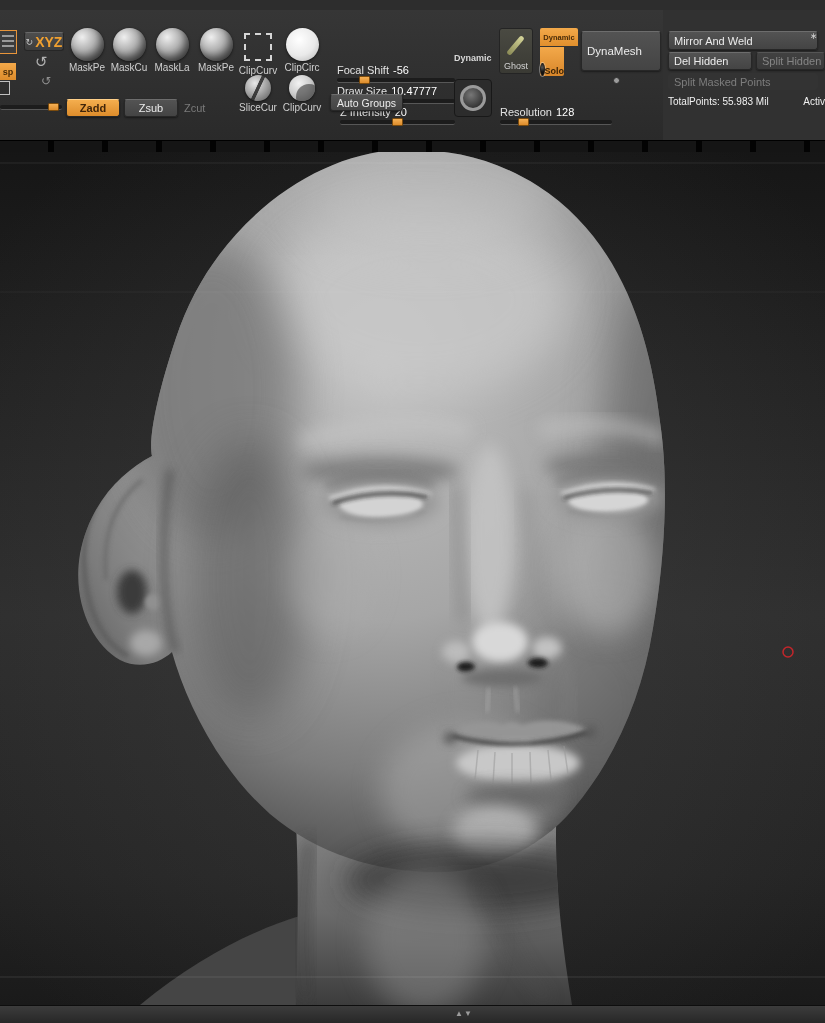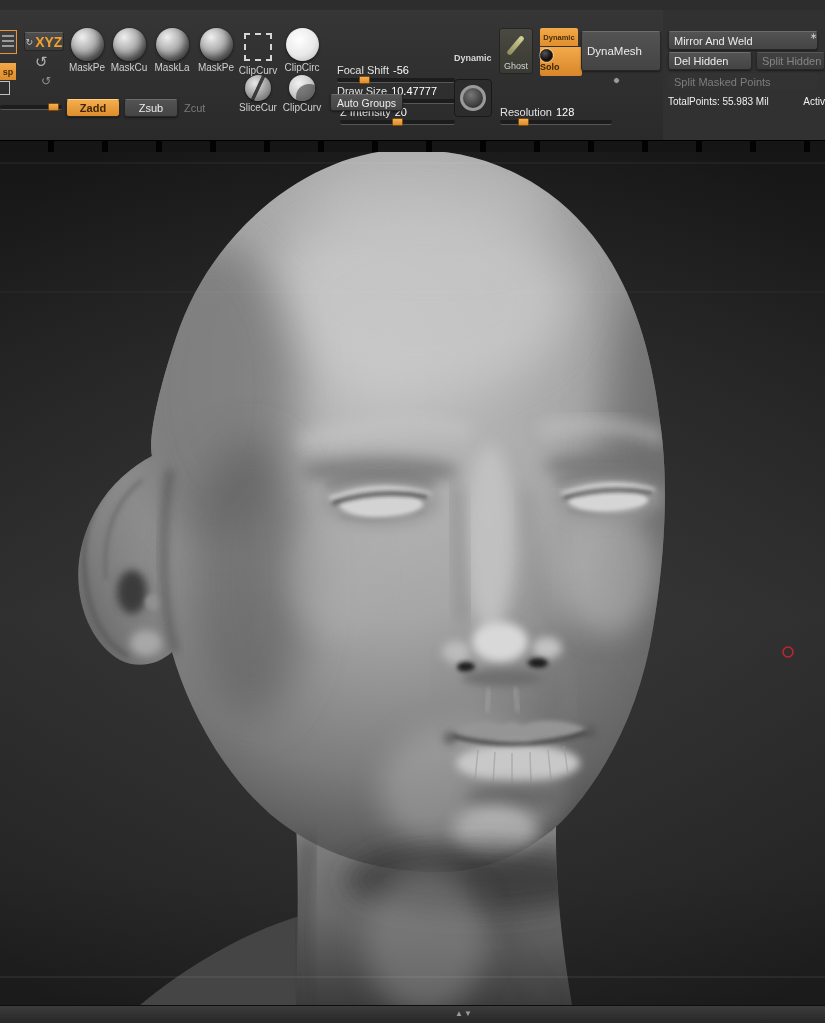--- a/index.html
+++ b/index.html
@@ -55,22 +55,22 @@
   .loose-icon{position:absolute;color:#b0b0b0;line-height:1;}
   .tiny-box{position:absolute;left:0;top:81px;width:9px;height:12px;border:1px solid #c0c0c0;border-left:none;background:transparent;}
   
   .ghost-btn{position:absolute;left:499px;top:28px;width:34px;height:46px;background:linear-gradient(#4a4a42,#3a3a34);
        border:1px solid #242424;border-radius:3px;box-sizing:border-box;}
   .ghost-stroke{position:absolute;left:13px;top:5px;width:5px;height:23px;background:linear-gradient(#d6d69a,#8a8a55);
        transform:rotate(40deg);border-radius:3px;}
   .ghost-label{position:absolute;bottom:2px;width:100%;text-align:center;font-size:9px;color:#d2d2d2;}
   .dyn-tag{position:absolute;left:540px;top:28px;width:38px;height:18px;background:linear-gradient(#f3a94a,#e08f2d);
        color:#4a2c08;font-size:7.5px;font-weight:bold;display:flex;align-items:center;justify-content:center;border-radius:2px 2px 0 0;}
-  .solo-btn{position:absolute;left:540px;top:47px;width:42px;height:29px;background:linear-gradient(#f3a94a,#d8862a);
-       border-radius:0 0 2px 2px;display:flex;flex-direction:column;align-items:flex-start;}
+  .solo-btn{position:absolute;left:540px;top:47px;width:24px;height:29px;background:linear-gradient(#f3a94a,#d8862a);
+       border-radius:0 0 2px 2px;display:flex;flex-direction:row;align-items:flex-end;}
   .solo-dot{width:13px;height:13px;border-radius:50%;background:radial-gradient(circle at 35% 30%,#555,#111 60%);
        border:1px solid #222;margin-top:2px;box-shadow:0 0 0 1px rgba(255,255,255,.35);box-sizing:border-box;}
   .solo-label{font-size:9px;color:#3c2406;font-weight:bold;}
   .spherebox{position:absolute;left:454px;top:79px;width:38px;height:38px;background:#2c2c2c;border:1px solid #181818;
        border-radius:4px;box-sizing:border-box;}
   .spherebox .inner{width:26px;height:26px;margin:5px auto;border-radius:50%;border:3px solid #9a9a9a;
        box-sizing:border-box;background:radial-gradient(circle at 40% 35%,#777,#333 75%);}
   .dynamic-lab{position:absolute;left:454px;top:53px;font-size:9px;font-weight:bold;color:#d8d8d8;}
   .reso-knob{position:absolute;left:613px;top:77px;width:7px;height:7px;border-radius:50%;background:#9c9c9c;border:1px solid #2d2d2d;box-sizing:border-box;}
   .asterisk{position:absolute;left:810px;top:31px;font-size:9px;color:#cfcfcf;}

